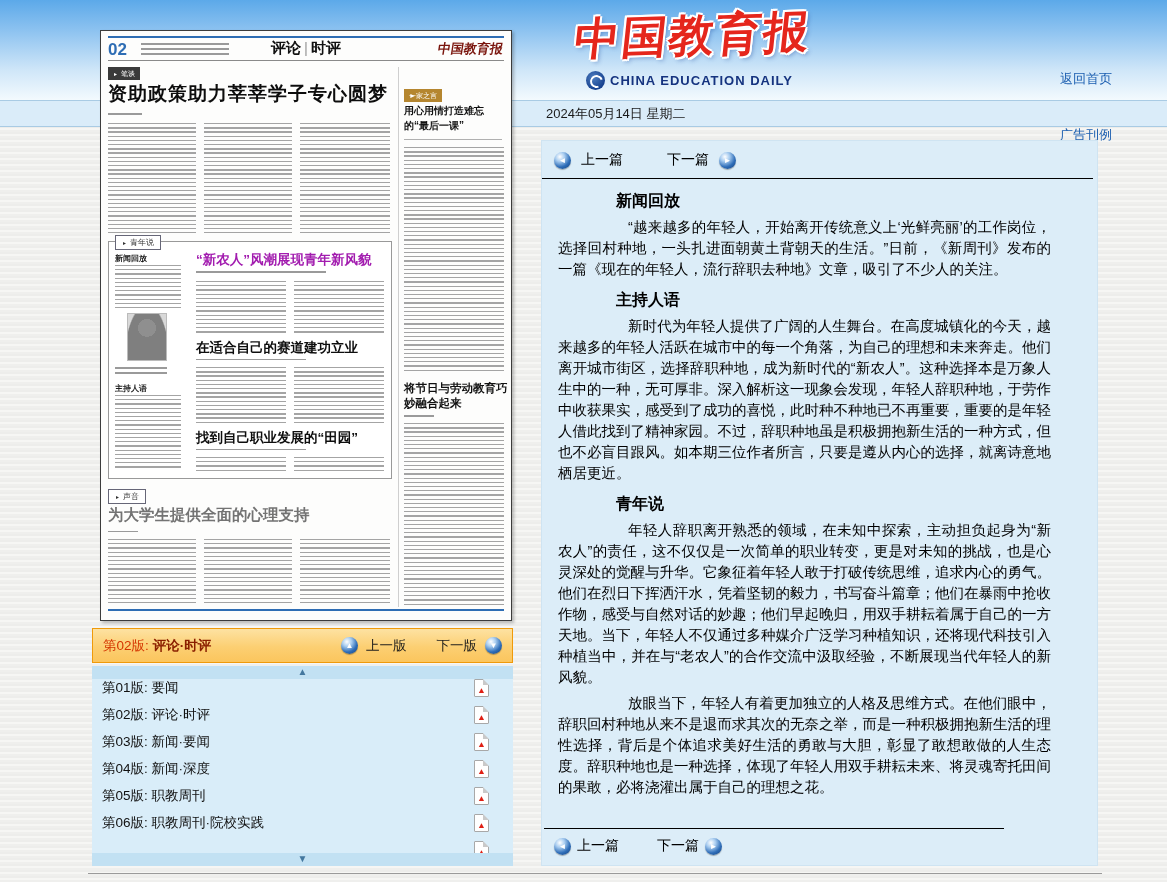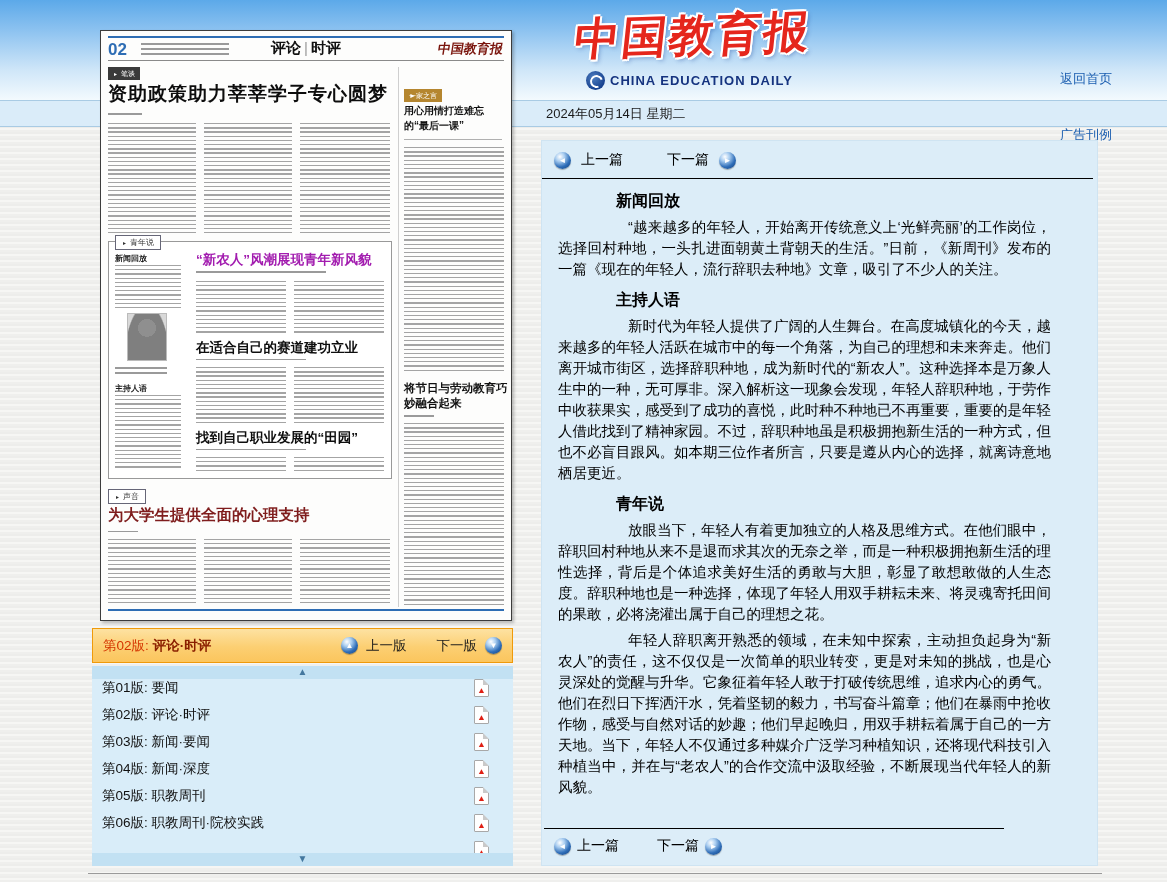--- a/index.html
+++ b/index.html
@@ -91,21 +91,21 @@
   .y-c1b { left:193px; top:250px; width:90px; height:52px; }
   .y-h2 { left:95px; top:308px; width:192px; font-size:13.5px; font-weight:bold; color:#0e0e0e; white-space:nowrap; }
   .y-by2 { left:95px; top:328px; width:110px; height:4px; }
   .y-c2a { left:95px;  top:336px; width:90px; height:56px; }
   .y-c2b { left:193px; top:336px; width:90px; height:56px; }
   .y-h3 { left:95px; top:398px; width:192px; font-size:13.5px; font-weight:bold; color:#0e0e0e; white-space:nowrap; }
   .y-by3 { left:95px; top:418px; width:110px; height:4px; }
   .y-c3a { left:95px;  top:426px; width:90px; height:16px; }
   .y-c3b { left:193px; top:426px; width:90px; height:16px; }
   .t-voice { left:7px; top:458px; }
-  .p-hv { left:7px; top:474px; width:240px; font-size:15.5px; font-weight:bold; color:#7f1d1d; white-space:nowrap; }
+  .p-hv { left:7px; top:474px; width:240px; font-size:15.5px; font-weight:bold; color:#737373; white-space:nowrap; }
   .s-v { left:7px; top:500px; width:30px; height:4px; }
   .v-c1 { left:7px;  top:508px; width:88px; height:64px; }
   .v-c2 { left:103px; top:508px; width:88px; height:64px; }
   .v-c3 { left:199px; top:508px; width:90px; height:64px; }
   .p-botline { left:7px; top:578px; width:396px; height:2px; background:#2e6db4; }
   
   .edition {
     position:absolute; left:92px; top:628px; width:421px; height:35px;
     background:linear-gradient(180deg,#fde2a2 0%,#fccf72 55%,#fbc55d 100%);
     border:1px solid #ef9a0a; display:flex; align-items:center; padding:0 10px; z-index:4;
@@ -311,22 +311,22 @@
     <span class="sphere">►</span>
   </div>
   <div class="a-topline"></div>
 
   <div class="a-content">
     <h3>新闻回放</h3>
     <p>“越来越多的年轻人，开始离开传统意义上‘光鲜亮丽’的工作岗位，选择回村种地，一头扎进面朝黄土背朝天的生活。”日前，《新周刊》发布的一篇《现在的年轻人，流行辞职去种地》文章，吸引了不少人的关注。</p>
     <h3>主持人语</h3>
     <p>新时代为年轻人提供了广阔的人生舞台。在高度城镇化的今天，越来越多的年轻人活跃在城市中的每一个角落，为自己的理想和未来奔走。他们离开城市街区，选择辞职种地，成为新时代的“新农人”。这种选择本是万象人生中的一种，无可厚非。深入解析这一现象会发现，年轻人辞职种地，于劳作中收获果实，感受到了成功的喜悦，此时种不种地已不再重要，重要的是年轻人借此找到了精神家园。不过，辞职种地虽是积极拥抱新生活的一种方式，但也不必盲目跟风。如本期三位作者所言，只要是遵从内心的选择，就离诗意地栖居更近。</p>
     <h3>青年说</h3>
+    <p>年轻人辞职离开熟悉的领域，在未知中探索，主动担负起身为“新农人”的责任，这不仅仅是一次简单的职业转变，更是对未知的挑战，也是心灵深处的觉醒与升华。它象征着年轻人敢于打破传统思维，追求内心的勇气。他们在烈日下挥洒汗水，凭着坚韧的毅力，书写奋斗篇章；他们在暴雨中抢收作物，感受与自然对话的妙趣；他们早起晚归，用双手耕耘着属于自己的一方天地。当下，年轻人不仅通过多种媒介广泛学习种植知识，还将现代科技引入种植当中，并在与“老农人”的合作交流中汲取经验，不断展现当代年轻人的新风貌。</p>
     <p>放眼当下，年轻人有着更加独立的人格及思维方式。在他们眼中，辞职回村种地从来不是退而求其次的无奈之举，而是一种积极拥抱新生活的理性选择，背后是个体追求美好生活的勇敢与大胆，彰显了敢想敢做的人生态度。辞职种地也是一种选择，体现了年轻人用双手耕耘未来、将灵魂寄托田间的果敢，必将浇灌出属于自己的理想之花。</p>
-    <p>年轻人辞职离开熟悉的领域，在未知中探索，主动担负起身为“新农人”的责任，这不仅仅是一次简单的职业转变，更是对未知的挑战，也是心灵深处的觉醒与升华。它象征着年轻人敢于打破传统思维，追求内心的勇气。他们在烈日下挥洒汗水，凭着坚韧的毅力，书写奋斗篇章；他们在暴雨中抢收作物，感受与自然对话的妙趣；他们早起晚归，用双手耕耘着属于自己的一方天地。当下，年轻人不仅通过多种媒介广泛学习种植知识，还将现代科技引入种植当中，并在与“老农人”的合作交流中汲取经验，不断展现当代年轻人的新风貌。</p>
   </div>
 
   <div class="a-botline"></div>
   <div class="a-navbot">
     <span class="sphere">◄</span>
     <span class="navlabel">上一篇</span>
     <span class="gap"></span>
     <span class="navlabel">下一篇</span>
     <span class="sphere">►</span>
   </div>

